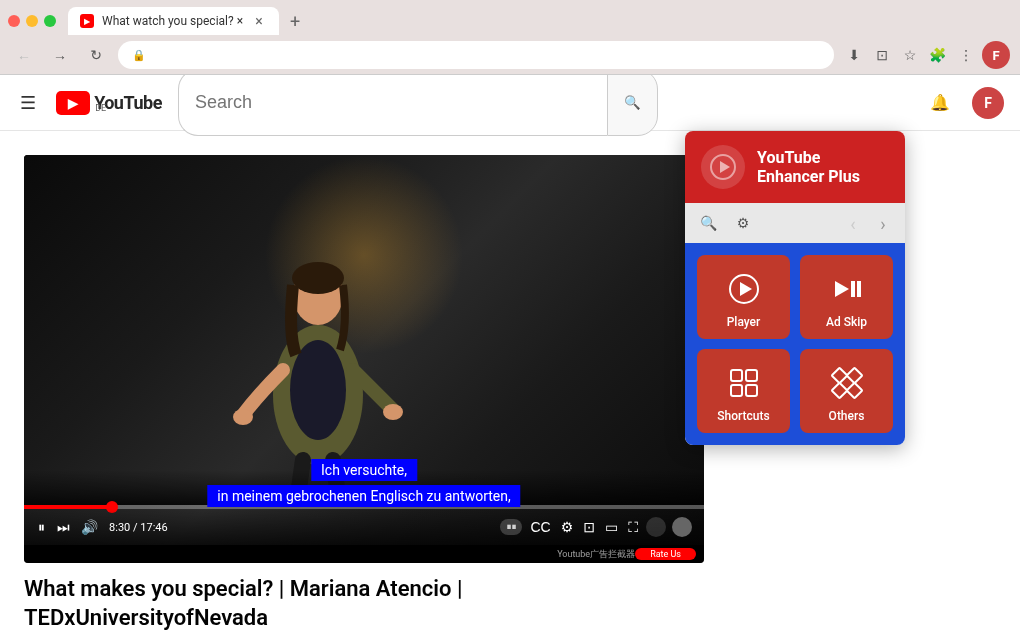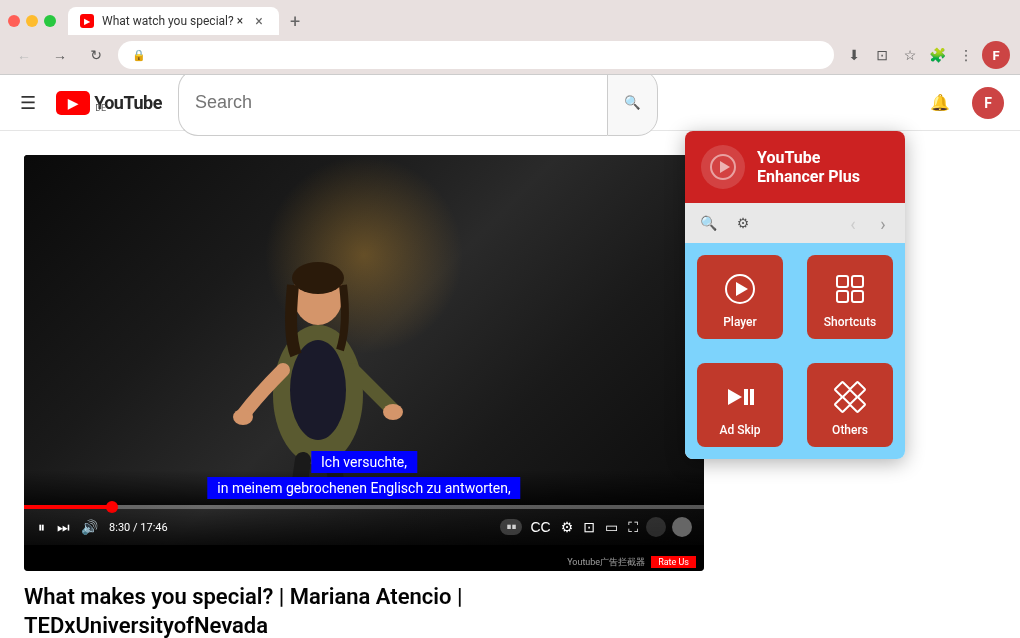--- a/index.html
+++ b/index.html
@@ -337,21 +337,21 @@
       transform: translateX(-50%);
       width: 200px;
       height: 200px;
       background: radial-gradient(ellipse, rgba(255,180,50,0.3) 0%, transparent 70%);
       border-radius: 50%;
     }
 
     
     .subtitle-overlay {
       position: absolute;
-      bottom: 44px;
+      bottom: 36px;
       left: 50%;
       transform: translateX(-50%);
       text-align: center;
       z-index: 5;
     }
 
     .subtitle-line {
       background: #0000ff;
       color: white;
       font-size: 14px;
@@ -431,30 +431,28 @@
     
     .yt-branding-strip {
       background: rgba(0,0,0,0.6);
       height: 18px;
       display: flex;
       align-items: center;
       justify-content: flex-end;
       padding: 0 8px;
       font-size: 9px;
       color: rgba(255,255,255,0.6);
-      gap: 6px;
-      margin-top: 8px;
     }
 
     .rate-us-btn {
       background: #ff0000;
       color: white;
       font-size: 9px;
-      padding: 1px 7px;
-      border-radius: 0;
+      padding: 1px 15px;
+      border-radius: 6px;
     }
 
     
     .video-info {
       padding: 12px 0;
     }
 
     .video-title {
       font-size: 22px;
       font-weight: 600;
@@ -563,23 +561,23 @@
       align-items: center;
       justify-content: center;
       color: #999;
       font-size: 18px;
       cursor: pointer;
     }
 
     .popup-grid {
       display: grid;
       grid-template-columns: 1fr 1fr;
-      gap: 24px;
+      gap: 10px;
       padding: 12px;
-      background: #7dd3fc;
+      background: #1d4ed8;
     }
 
     .popup-card {
       background: #c0392b;
       border-radius: 8px;
       padding: 16px 8px 10px;
       display: flex;
       flex-direction: column;
       align-items: center;
       gap: 8px;
@@ -788,37 +786,37 @@
           <svg width="32" height="32" viewBox="0 0 32 32" xmlns="http://www.w3.org/2000/svg">
             <circle cx="16" cy="16" r="14" fill="none" stroke="white" stroke-width="2"></circle>
             <polygon points="12,9 24,16 12,23" fill="white"></polygon>
           </svg>
         </div>
         <span class="popup-card-label">Player</span>
       </div>
       <div class="popup-card">
         <div class="popup-card-icon">
           <svg width="32" height="32" viewBox="0 0 32 32" xmlns="http://www.w3.org/2000/svg">
+            <polygon points="4,8 18,16 4,24" fill="white"></polygon>
+            <rect x="20" y="8" width="4" height="16" fill="white"></rect>
+            <rect x="26" y="8" width="4" height="16" fill="white"></rect>
+          </svg>
+        </div>
+        <span class="popup-card-label">Ad Skip</span>
+      </div>
+      <div class="popup-card">
+        <div class="popup-card-icon">
+          <svg width="32" height="32" viewBox="0 0 32 32" xmlns="http://www.w3.org/2000/svg">
             <rect x="3" y="3" width="11" height="11" rx="2" fill="none" stroke="white" stroke-width="2"></rect>
             <rect x="18" y="3" width="11" height="11" rx="2" fill="none" stroke="white" stroke-width="2"></rect>
             <rect x="3" y="18" width="11" height="11" rx="2" fill="none" stroke="white" stroke-width="2"></rect>
             <rect x="18" y="18" width="11" height="11" rx="2" fill="none" stroke="white" stroke-width="2"></rect>
           </svg>
         </div>
         <span class="popup-card-label">Shortcuts</span>
-      </div>
-      <div class="popup-card">
-        <div class="popup-card-icon">
-          <svg width="32" height="32" viewBox="0 0 32 32" xmlns="http://www.w3.org/2000/svg">
-            <polygon points="4,8 18,16 4,24" fill="white"></polygon>
-            <rect x="20" y="8" width="4" height="16" fill="white"></rect>
-            <rect x="26" y="8" width="4" height="16" fill="white"></rect>
-          </svg>
-        </div>
-        <span class="popup-card-label">Ad Skip</span>
       </div>
       <div class="popup-card">
         <div class="popup-card-icon">
           <svg width="32" height="32" viewBox="0 0 32 32" xmlns="http://www.w3.org/2000/svg">
             <rect x="3" y="3" width="11" height="11" rx="1" fill="none" stroke="white" stroke-width="2" transform="rotate(45 8.5 8.5)"></rect>
             <rect x="18" y="3" width="11" height="11" rx="1" fill="none" stroke="white" stroke-width="2" transform="rotate(45 23.5 8.5)"></rect>
             <rect x="3" y="18" width="11" height="11" rx="1" fill="none" stroke="white" stroke-width="2" transform="rotate(45 8.5 23.5)"></rect>
             <rect x="18" y="18" width="11" height="11" rx="1" fill="none" stroke="white" stroke-width="2" transform="rotate(45 23.5 23.5)"></rect>
           </svg>
         </div>

